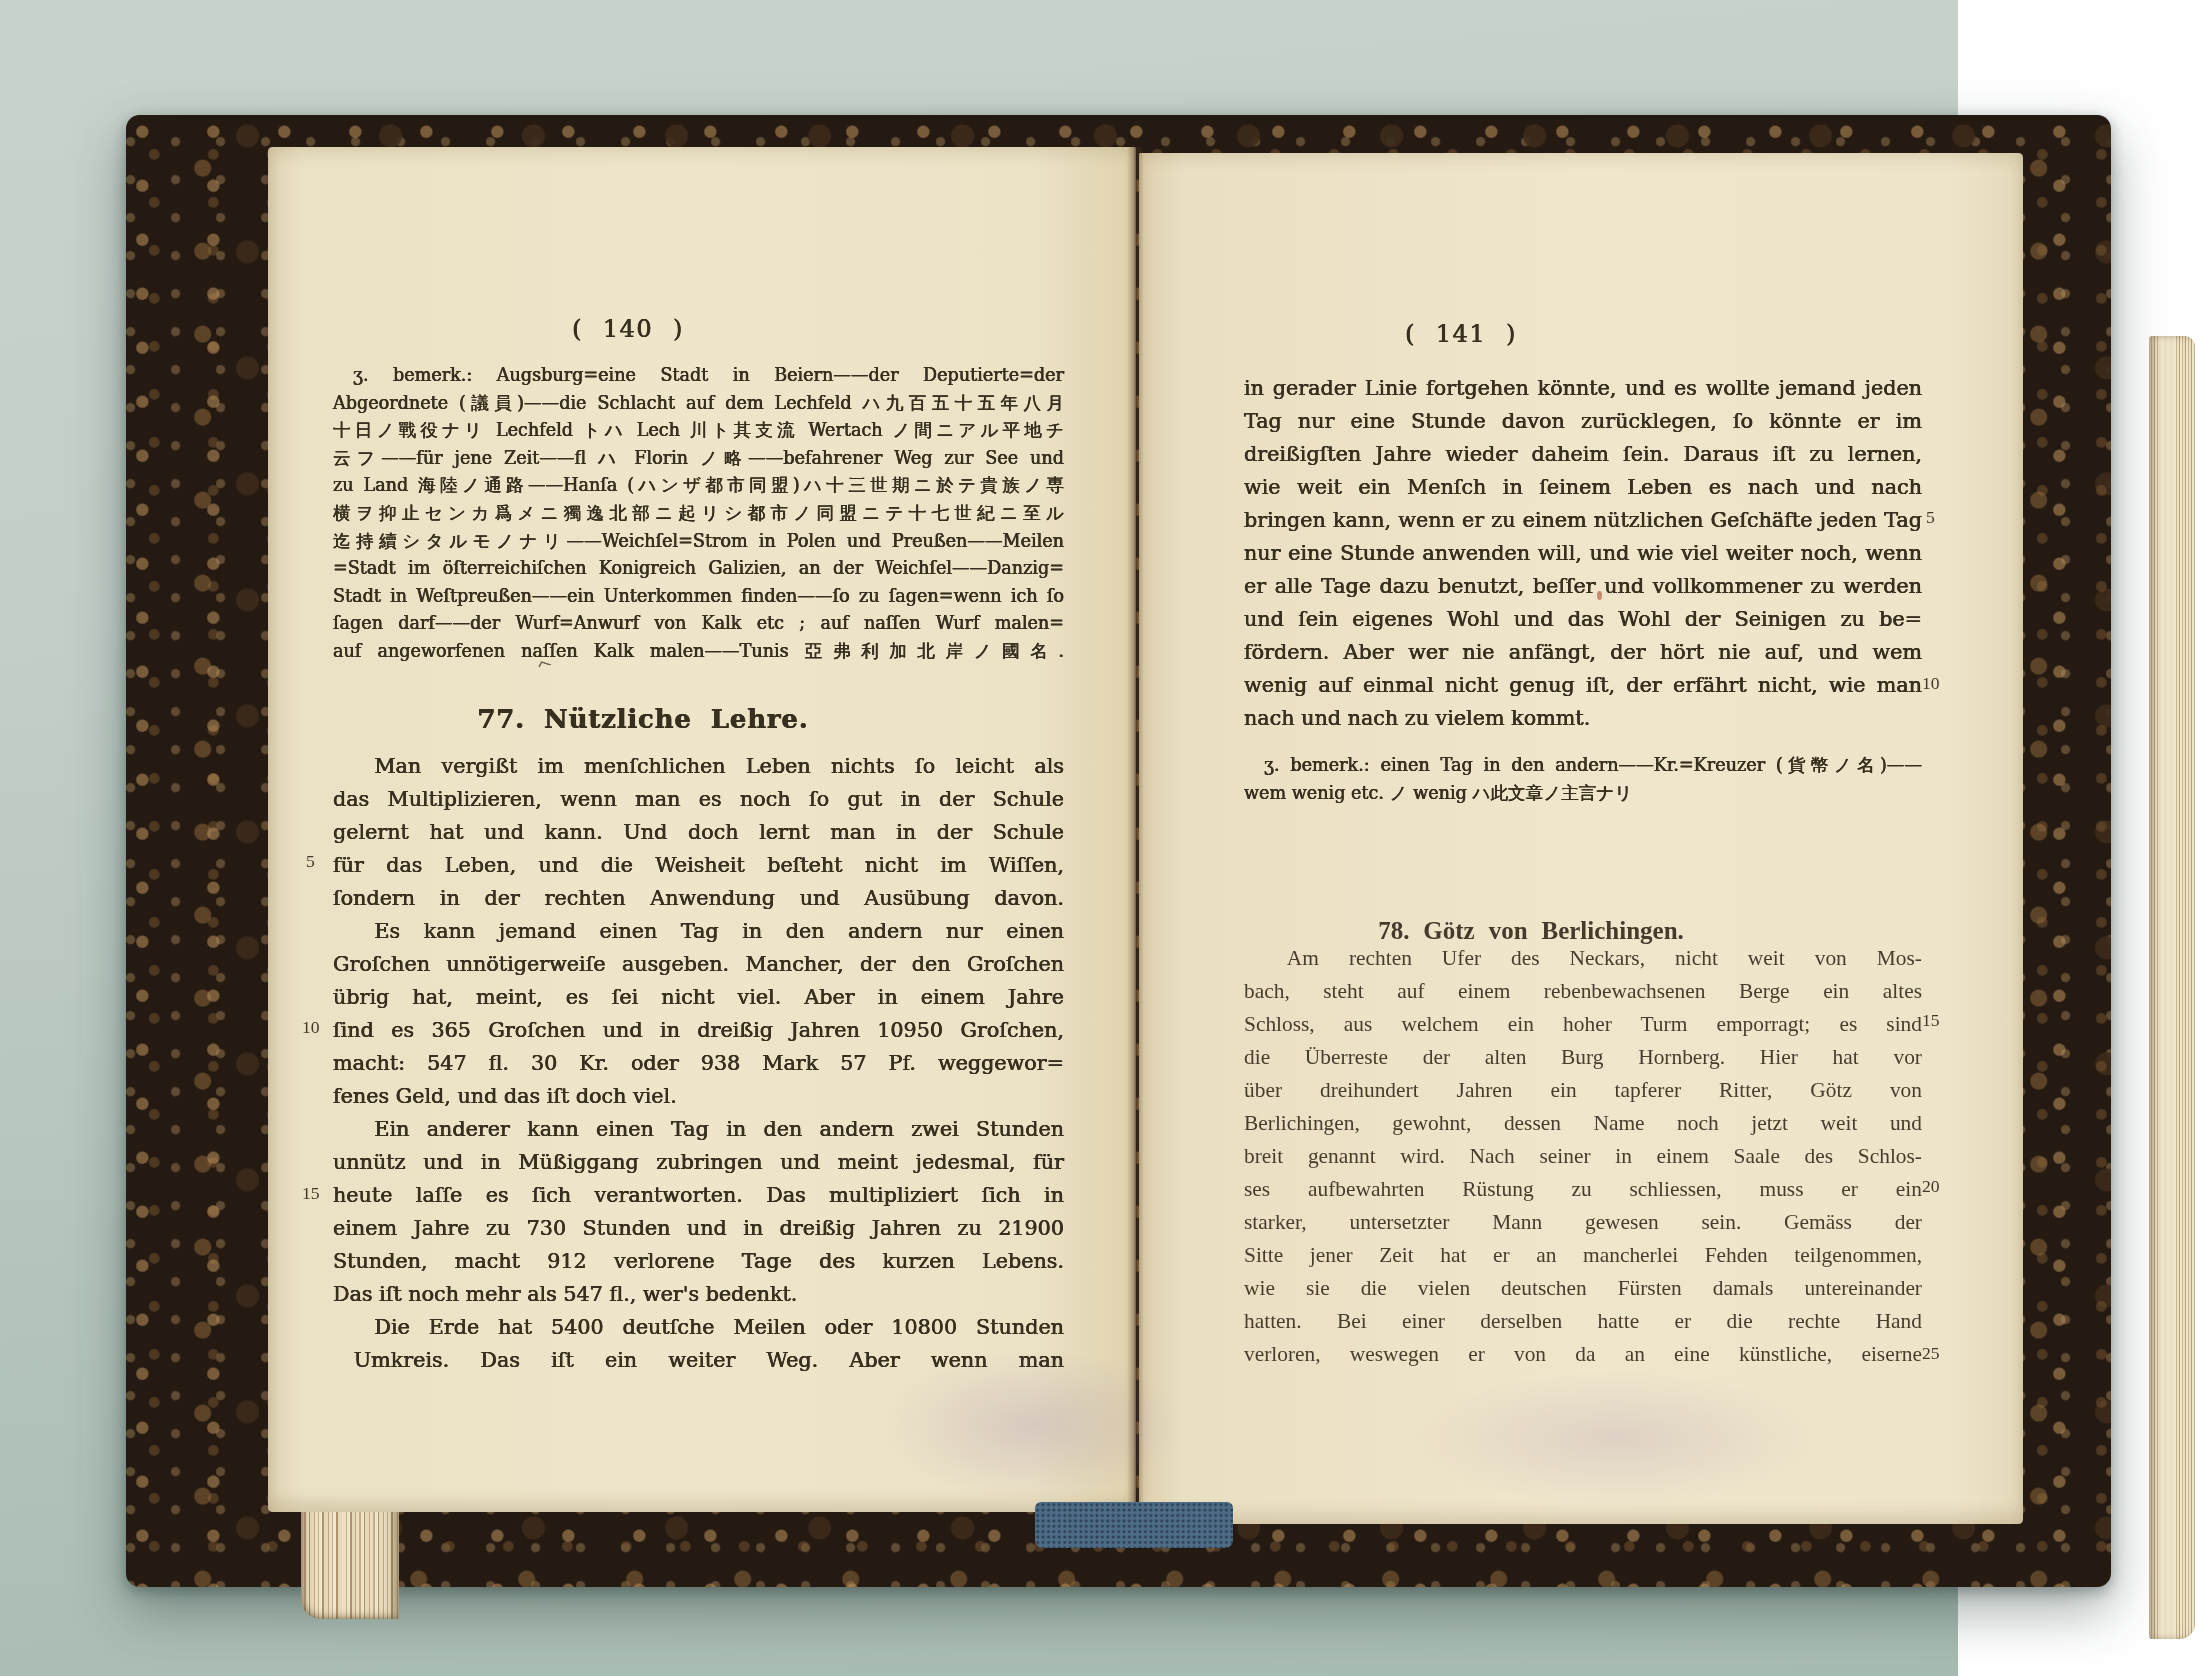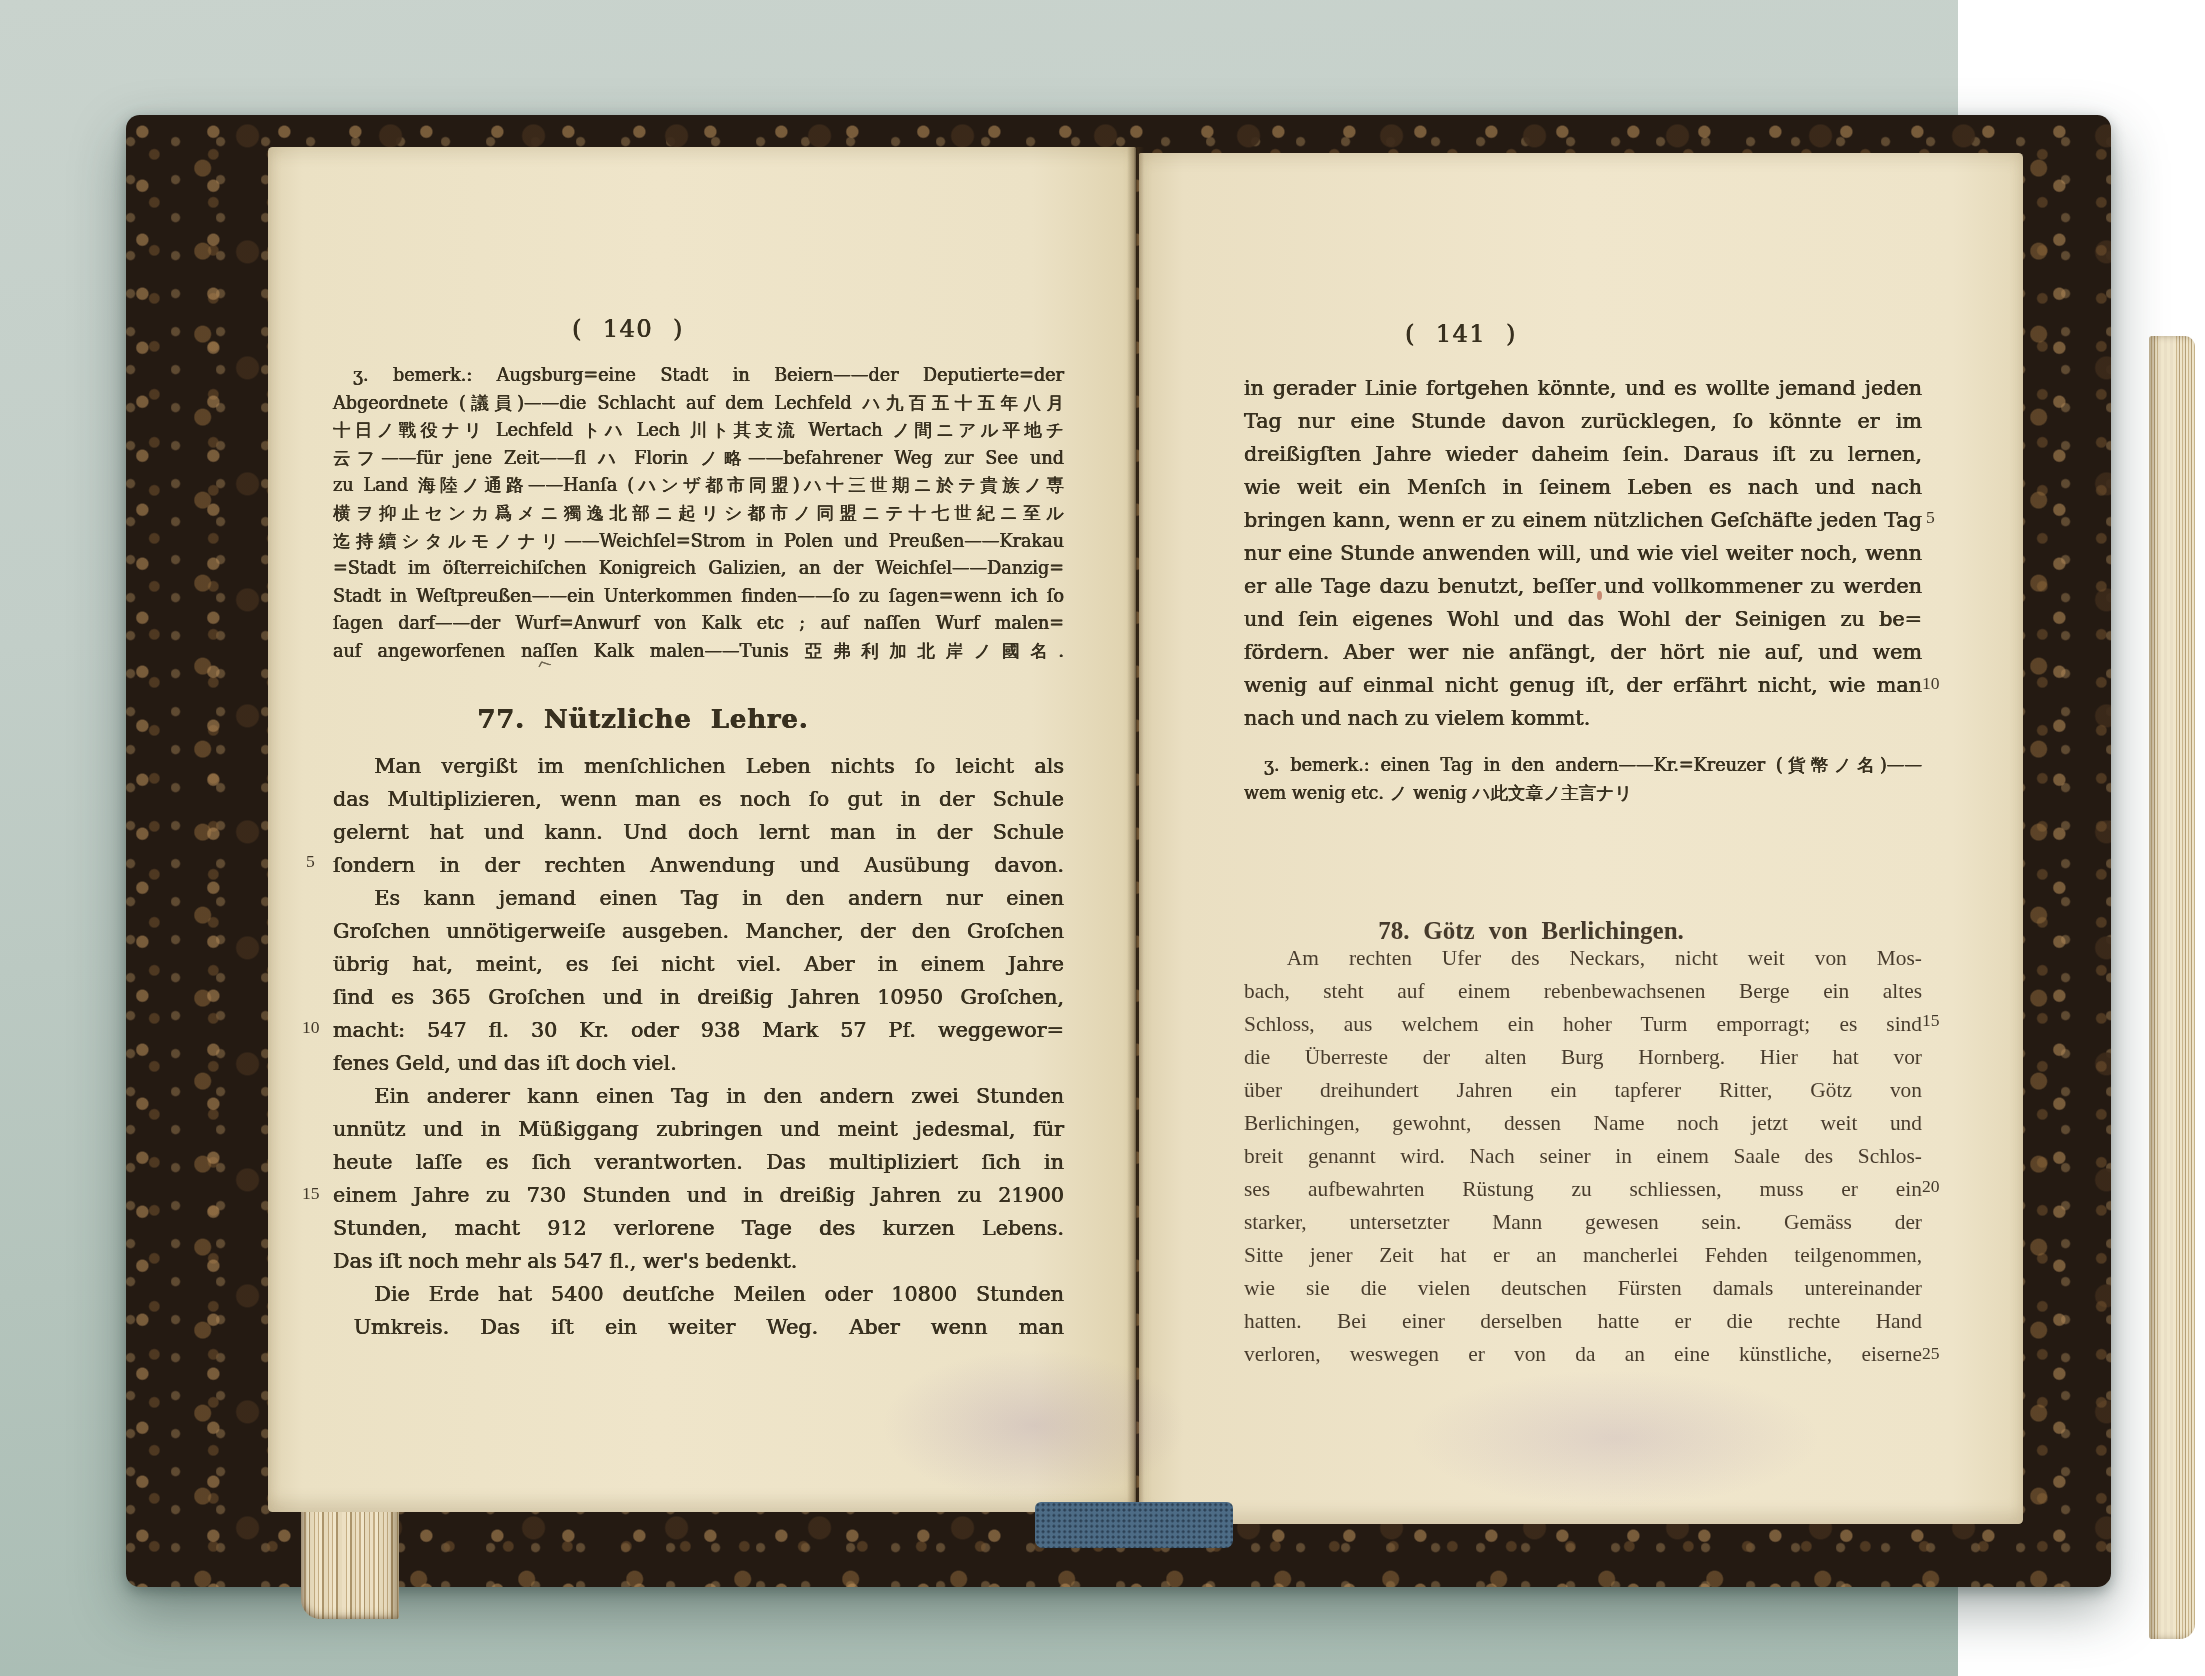--- a/index.html
+++ b/index.html
@@ -126,35 +126,36 @@
   <div class="page page-left">
     <div class="hdr fraktur pl-hdr">( 140 )</div>
 
     <div class="block bemerk fraktur pl-bemerk">
         <div class="line">ʒ. bemerk.:  Augsburg=eine Stadt in Beiern——der Deputierte=der</div>
         <div class="line">Abgeordnete (議員)——die Schlacht auf dem Lechfeld ハ九百五十五年八月</div>
         <div class="line">十日ノ戰役ナリ Lechfeld トハ Lech 川ト其支流 Wertach ノ間ニアル平地チ</div>
         <div class="line">云フ——für jene Zeit——fl ハ Florin ノ略——befahrener Weg zur See und</div>
         <div class="line">zu Land 海陸ノ通路——Hanſa (ハンザ都市同盟)ハ十三世期ニ於テ貴族ノ専</div>
         <div class="line">横ヲ抑止センカ爲メニ獨逸北部ニ起リシ都市ノ同盟ニテ十七世紀ニ至ル</div>
-        <div class="line">迄持續シタルモノナリ——Weichſel=Strom in Polen und Preußen——Krakau</div>
+        <div class="line">迄持續シタルモノナリ——Weichſel=Strom in Polen und Preußen——Meilen</div>
         <div class="line">=Stadt im öſterreichiſchen Konigreich Galizien, an der Weichſel——Danzig=</div>
         <div class="line">Stadt in Weſtpreußen——ein Unterkommen finden——ſo zu ſagen=wenn ich ſo</div>
         <div class="line">ſagen darf——der Wurf=Anwurf von Kalk etc ; auf naſſen Wurf malen=</div>
         <div class="line">auf angeworfenen naſſen Kalk malen——Tunis 亞弗利加北岸ノ國名.</div>
       </div>
 
     <div class="ornament fraktur pl-ornament">ヘ</div>
 
     <div class="sec-title fraktur title-77 pl-title">77.  Nützliche Lehre.</div>
 
     <div class="block bodytext fraktur pl-body">
         <div class="line">  Man vergißt im menſchlichen Leben nichts ſo leicht als</div>
         <div class="line">das Multiplizieren, wenn man es noch ſo gut in der Schule</div>
         <div class="line">gelernt hat und kann.  Und doch lernt man in der Schule</div>
+        <div class="line">für das Leben, und die Weisheit beſteht nicht im Wiſſen,</div>
         <div class="line">ſondern in der rechten Anwendung und Ausübung davon.</div>
         <div class="line">  Es kann jemand einen Tag in den andern nur einen</div>
         <div class="line">Groſchen unnötigerweiſe ausgeben.  Mancher, der den Groſchen</div>
         <div class="line">übrig hat, meint, es ſei nicht viel.  Aber in einem Jahre</div>
         <div class="line">ſind es 365 Groſchen und in dreißig Jahren 10950 Groſchen,</div>
         <div class="line">macht: 547 fl. 30 Kr. oder 938 Mark 57 Pf. weggewor=</div>
         <div class="line short">fenes Geld, und das iſt doch viel.</div>
         <div class="line">  Ein anderer kann einen Tag in den andern zwei Stunden</div>
         <div class="line">unnütz und in Müßiggang zubringen und meint jedesmal, für</div>
         <div class="line">heute laſſe es ſich verantworten.  Das multipliziert ſich in</div>

